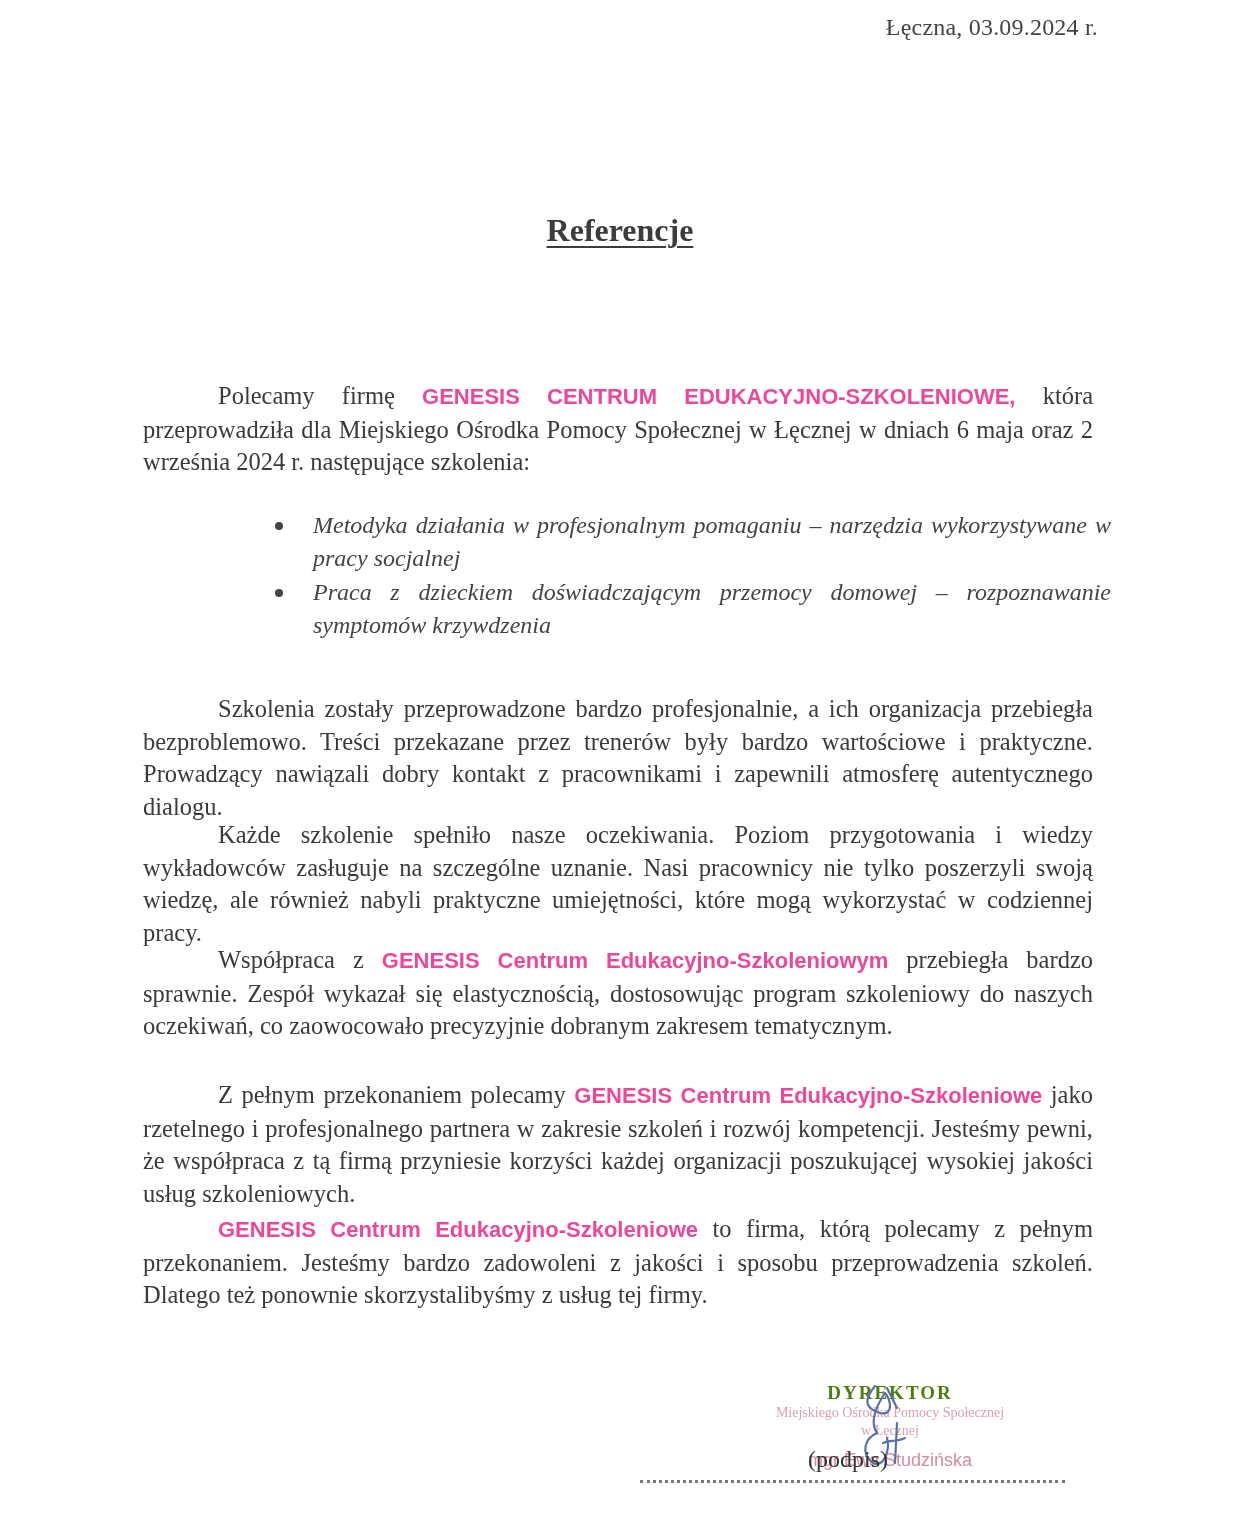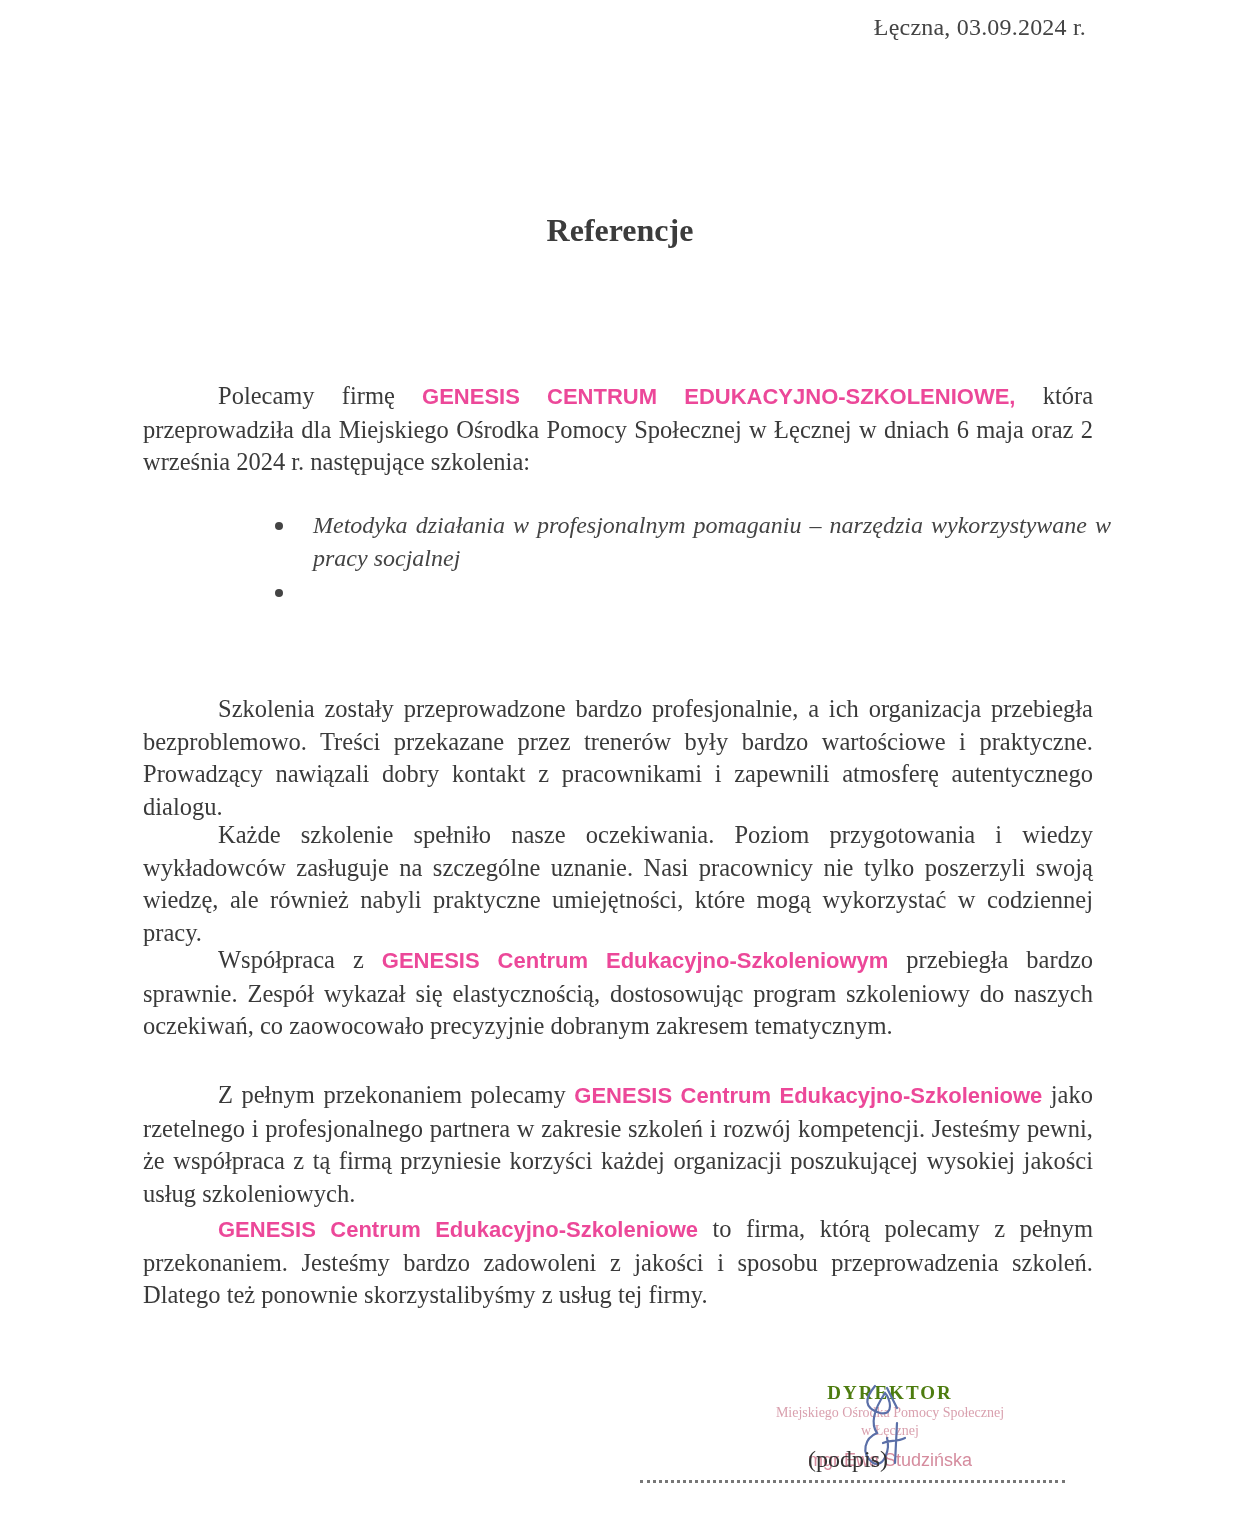--- a/index.html
+++ b/index.html
@@ -16,36 +16,37 @@
       color: #3a3a3a;
     }
     .page {
       position: absolute;
       left: 0; top: 0;
       width: 1240px; height: 1537px;
     }
     .place-date {
       position: absolute;
       top: 14px;
-      right: 154px;
+      right: 142px;
       font-size: 24px;
       color: #444;
       letter-spacing: 0.2px;
     }
     .title {
       position: absolute;
       top: 212px;
       left: 0;
       width: 1240px;
       text-align: center;
       font-size: 32px;
       font-weight: bold;
       color: #3c3c3c;
     }
     .title span {
+      text-decoration: underline;
       text-underline-offset: 5px;
       text-decoration-thickness: 2px;
     }
     .body-text {
       position: absolute;
       left: 143px;
       width: 950px;
       font-size: 24.5px;
       line-height: 32.5px;
       text-align: justify;
@@ -150,20 +151,21 @@
 
   <div class="body-text p-intro indent"><span>Polecamy firmę </span><span class="bold">GENESIS CENTRUM EDUKACYJNO-SZKOLENIOWE,</span><span> która przeprowadziła dla Miejskiego Ośrodka Pomocy Społecznej w Łęcznej w dniach 6 maja oraz 2 września 2024 r. następujące szkolenia:</span></div>
 
   <ul class="bullets">
     <li>
       <span class="bullet-dot"></span>
       <span>Metodyka działania w profesjonalnym pomaganiu – narzędzia wykorzystywane w pracy socjalnej</span>
     </li>
     <li>
       <span class="bullet-dot"></span>
+      <span>Praca z dzieckiem doświadczającym przemocy domowej – rozpoznawanie symptomów krzywdzenia</span>
     </li>
   </ul>
 
 
   <div class="body-text p-1 indent">Szkolenia zostały przeprowadzone bardzo profesjonalnie, a ich organizacja przebiegła bezproblemowo. Treści przekazane przez trenerów były bardzo wartościowe i praktyczne.  Prowadzący nawiązali dobry kontakt z pracownikami i zapewnili atmosferę autentycznego dialogu.</div>
 
   <div class="body-text p-2 indent">Każde szkolenie spełniło nasze oczekiwania. Poziom przygotowania i wiedzy wykładowców zasługuje na szczególne uznanie. Nasi pracownicy nie tylko poszerzyli swoją wiedzę, ale również nabyli praktyczne umiejętności, które mogą wykorzystać w codziennej pracy.</div>
 
   <div class="body-text p-3 indent"><span>Współpraca z </span><span class="bold">GENESIS Centrum Edukacyjno-Szkoleniowym</span><span> przebiegła bardzo sprawnie. Zespół wykazał się elastycznością, dostosowując program szkoleniowy do naszych oczekiwań, co zaowocowało precyzyjnie dobranym zakresem tematycznym.</span></div>
 

